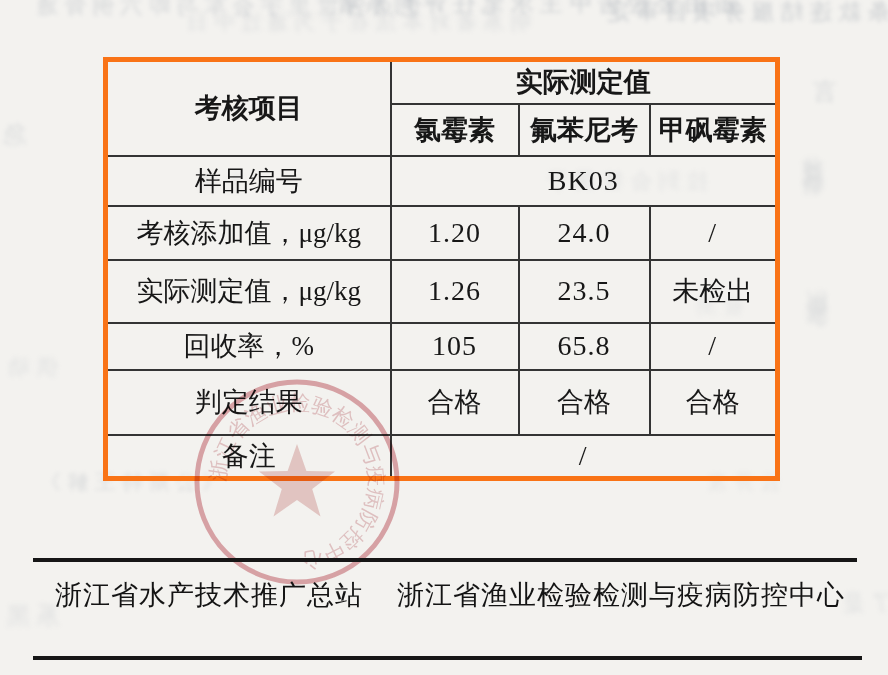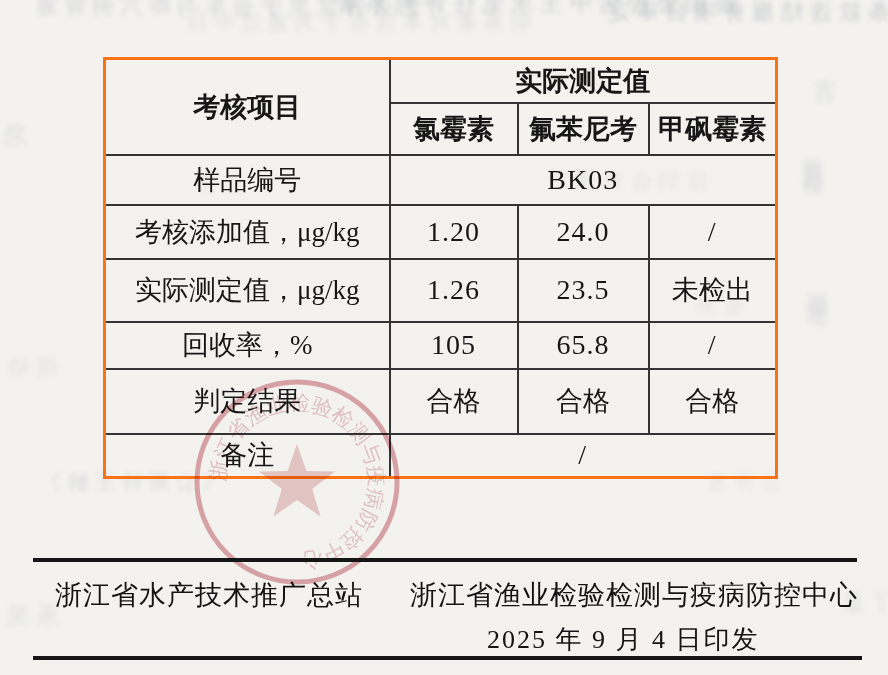--- a/index.html
+++ b/index.html
@@ -34,28 +34,28 @@
     border-collapse:collapse;table-layout:fixed;
     background:transparent;
   }
   .results-table td{
     border:2px solid #343434;
     text-align:center;vertical-align:middle;
     font-size:27px;color:#171717;
     padding:0 4px;
     overflow:hidden;
   }
-  .results-table{border:3px solid #f97316;}
+  .results-table{border:5px solid #f97316;}
   .results-table td.hdr{font-weight:600;}
   .results-table td.num{font-size:28px;letter-spacing:1px;}
   
   .rule{position:absolute;background:#161616;}
   .footer-orgs{
     position:absolute;left:55px;top:577px;width:786px;
-    display:flex;gap:47px;
+    display:flex;gap:34px;
     font-size:27px;letter-spacing:1px;color:#141414;
     white-space:nowrap;
   }
   .footer-date{
     position:absolute;left:487px;top:622px;
     font-size:26px;letter-spacing:2px;color:#141414;white-space:nowrap;
   }
   
   .stamp{
     position:absolute;left:189px;top:374px;
@@ -152,17 +152,16 @@
     </text>
   </svg>
 
   <div class="rule" style="left:33px;top:558px;width:824px;height:4px;"></div>
 
   <div class="footer-orgs">
     <span>浙江省水产技术推广总站</span>
     <span>浙江省渔业检验检测与疫病防控中心</span>
   </div>
 
-  <div class="footer-date">2025 年 9 月 4 日印发</div>
 
   <div class="rule" style="left:33px;top:656px;width:829px;height:4px;"></div>
 
 </div>
 
 </body></html>

